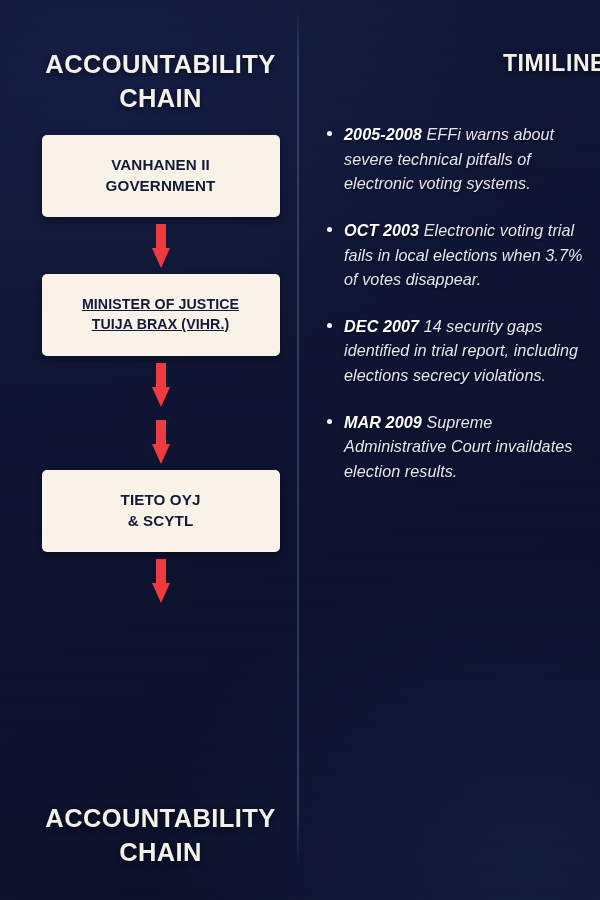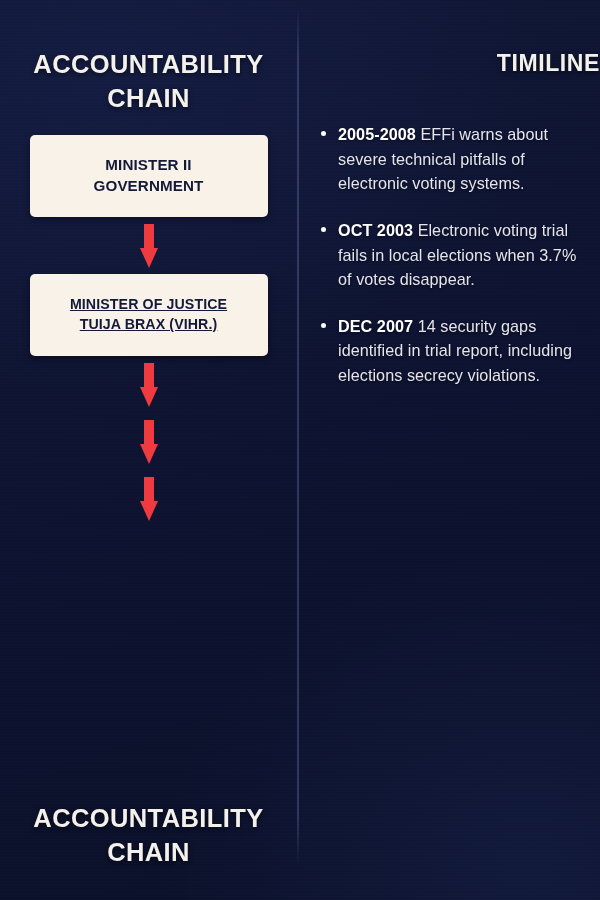--- a/index.html
+++ b/index.html
@@ -16,20 +16,21 @@
   .poster {
     position: relative;
     width: 600px;
     height: 900px;
     background:
       radial-gradient(ellipse 700px 520px at 18% 8%, #141c42 0%, rgba(20,28,66,0) 62%),
       radial-gradient(ellipse 620px 520px at 88% 96%, #121a3c 0%, rgba(18,26,60,0) 60%),
       linear-gradient(160deg, #111837 0%, #0d1330 46%, #0b1029 100%);
     display: flex;
     box-sizing: border-box;
+    padding-left: 12px;
   }
   .poster::after {
     content: "";
     position: absolute;
     inset: 0;
     pointer-events: none;
     background-image:
       repeating-linear-gradient(0deg, rgba(255,255,255,0.012) 0px, rgba(255,255,255,0.012) 1px, rgba(0,0,0,0) 1px, rgba(0,0,0,0) 3px);
     opacity: .7;
   }
@@ -161,20 +162,21 @@
   }
   .timeline-item {
     position: relative;
     padding-left: 19px;
     margin-bottom: 22px;
     color: #eceaf0;
     font-size: 16.2px;
     line-height: 1.52;
     letter-spacing: 0.05px;
     text-shadow: 0 1px 3px rgba(0,0,0,0.45);
+    font-style: italic;
   }
   .timeline-item .bullet {
     position: absolute;
     left: 2px;
     top: 9px;
     width: 5px;
     height: 5px;
     border-radius: 50%;
     background: #ffffff;
   }
@@ -191,21 +193,21 @@
 
   <div class="divider"></div>
 
   <div class="left-col">
 
     <div class="chain-title top">ACCOUNTABILITY CHAIN</div>
 
     <div class="chain-flow">
 
       <div class="node">
-        <span class="node-label">MINISTER II
+        <span class="node-label">VANHANEN II
 GOVERNMENT</span>
       </div>
 
       <div class="arrow">
         <div class="arrow-shape">
           <div class="shaft"></div>
           <div class="head"></div>
         </div>
       </div>
 
@@ -222,20 +224,24 @@
       </div>
 
 
       <div class="arrow">
         <div class="arrow-shape">
           <div class="shaft"></div>
           <div class="head"></div>
         </div>
       </div>
 
+      <div class="node">
+        <span class="node-label">TIETO OYJ
+&amp; SCYTL</span>
+      </div>
 
       <div class="arrow">
         <div class="arrow-shape">
           <div class="shaft"></div>
           <div class="head"></div>
         </div>
       </div>
 
 
     </div>
@@ -257,18 +263,22 @@
       <li class="timeline-item">
         <span class="bullet"></span>
         <span class="date">OCT 2003</span><span class="text"> Electronic voting trial fails in local elections when 3.7% of votes disappear.</span>
       </li>
 
       <li class="timeline-item">
         <span class="bullet"></span>
         <span class="date">DEC 2007</span><span class="text"> 14 security gaps identified in trial report, including elections secrecy violations.</span>
       </li>
 
+      <li class="timeline-item">
+        <span class="bullet"></span>
+        <span class="date">MAR 2009</span><span class="text"> Supreme Administrative Court invaildates election results.</span>
+      </li>
 
 
     </ul>
   </div>
 
 </div>
 
 </body></html>

